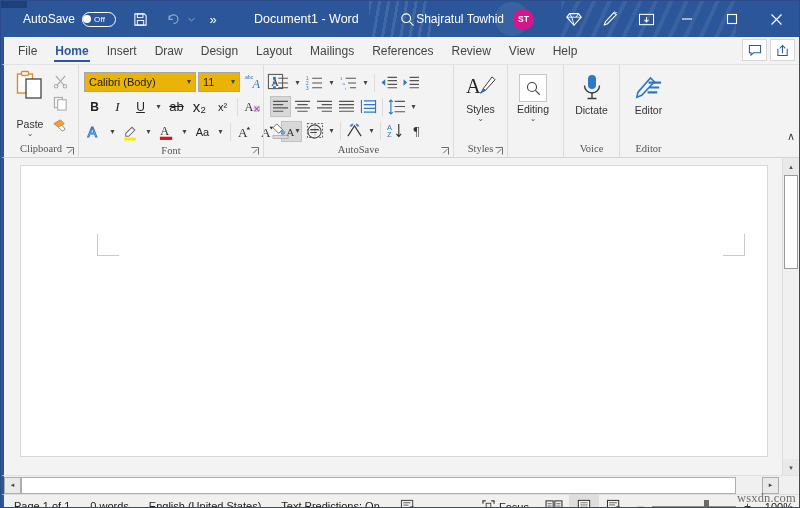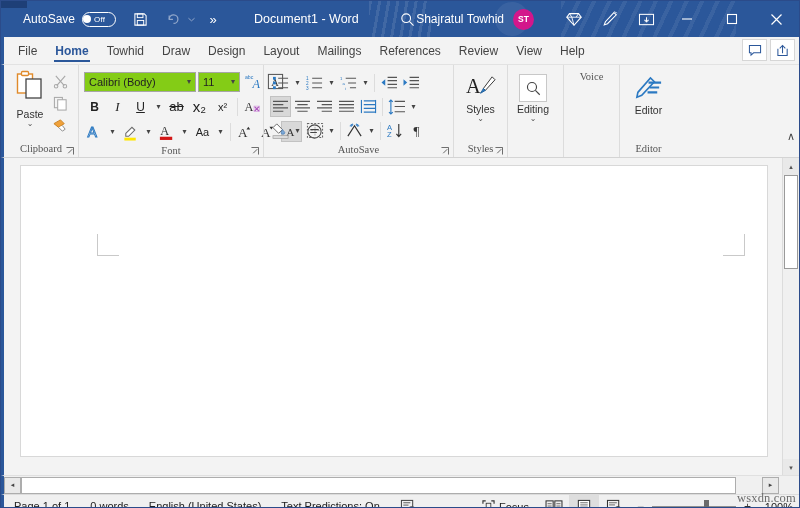--- a/index.html
+++ b/index.html
@@ -175,34 +175,34 @@
   }
 
   
   .clipboard { width: 74px; }
   .clip-inner { display: flex; padding-left: 4px; }
   .paste-btn {
     width: 44px;
     display: flex; flex-direction: column; align-items: center;
     padding-top: 2px;
   }
-  .paste-lbl { font-size: 10.5px; color: #333; margin-top: 7px; text-align: center; }
+  .paste-lbl { font-size: 10.5px; color: #333; margin-top: 17px; text-align: center; }
   .paste-caret { font-size: 8px; color: #555; line-height: 7px; }
   .clip-side {
     display: flex; flex-direction: column;
     align-items: center; gap: 1px; padding-top: 3px;
   }
   .clip-side .ic { height: 21px; display: flex; align-items: center; }
 
   
   .fontgrp { width: 185px; }
   .fg-rows { display: flex; flex-direction: column; gap: 2px; padding: 2px 4px 0 5px; }
   .fg-row { display: flex; align-items: center; gap: 2px; height: 23px; }
   .combo {
-    height: 20px; background: #84cc16;
+    height: 20px; background: #eab308;
     border: 1px solid #a6a6a6;
     display: flex; align-items: center;
     font-size: 11px; color: #222;
     padding: 0 2px 0 4px;
   }
   .combo .txt { flex: 1; white-space: nowrap; overflow: hidden; }
   .combo .cv { font-size: 8px; color: #444; padding: 0 2px; }
   .combo.fontname { width: 112px; }
   .combo.fontsize { width: 42px; }
   .ibtn {
@@ -432,21 +432,21 @@
         <svg width="13" height="13" viewBox="0 0 13 13">
             <path d="M1.5 1.5 L11.5 11.5 M11.5 1.5 L1.5 11.5" stroke="#ffffff" stroke-width="1.2"></path>
           </svg>
       </span>
     </div>
   </div>
 
   <div class="tabbar">
     <div class="tab">File</div>
     <div class="tab active">Home</div>
-    <div class="tab">Towhid</div>
+    <div class="tab">Insert</div>
     <div class="tab">Draw</div>
     <div class="tab">Design</div>
     <div class="tab">Layout</div>
     <div class="tab">Mailings</div>
     <div class="tab">References</div>
     <div class="tab">Review</div>
     <div class="tab">View</div>
     <div class="tab">Help</div>
 
     <div class="tabbar-right">
@@ -792,20 +792,30 @@
               </svg>
           </span>
           <span class="lbl">Editing</span>
           <span class="car">⌄</span>
         </div>
       </div>
       <div class="rg-label"></div>
     </div>
 
     <div class="rgroup voicegrp">
+      <div class="rg-body" style="justify-content:center">
+        <div class="bigbtn">
+          <svg width="26" height="30" viewBox="0 0 26 30" style="margin-top:1px">
+            <rect x="9" y="2" width="8" height="14" rx="4" fill="#2b79c2"></rect>
+            <path d="M5.5 12.5 A7.5 7.5 0 0 0 20.5 12.5" fill="none" stroke="#3d3d3d" stroke-width="1.4"></path>
+            <path d="M13 20 V25 M8.5 25.5 H17.5" stroke="#3d3d3d" stroke-width="1.4"></path>
+          </svg>
+          <span class="lbl">Dictate</span>
+        </div>
+      </div>
       <div class="rg-label">Voice</div>
     </div>
 
     <div class="rgroup editorgrp">
       <div class="rg-body" style="justify-content:center">
         <div class="bigbtn">
           <svg width="30" height="30" viewBox="0 0 31 31" style="margin-top:1px">
             <path d="M4 20 L17 5 L21 9 L8 23 L3 25 Z" fill="none" stroke="#2b79c2" stroke-width="1.7"></path>
             <path d="M15 10 H28 M16 15 H26 M14 20 H24" stroke="#2b79c2" stroke-width="2.2"></path>
           </svg>

